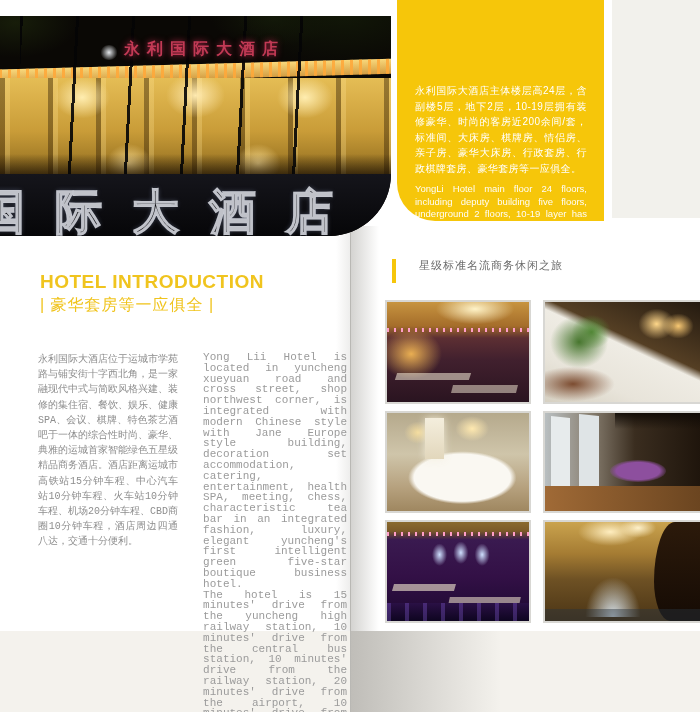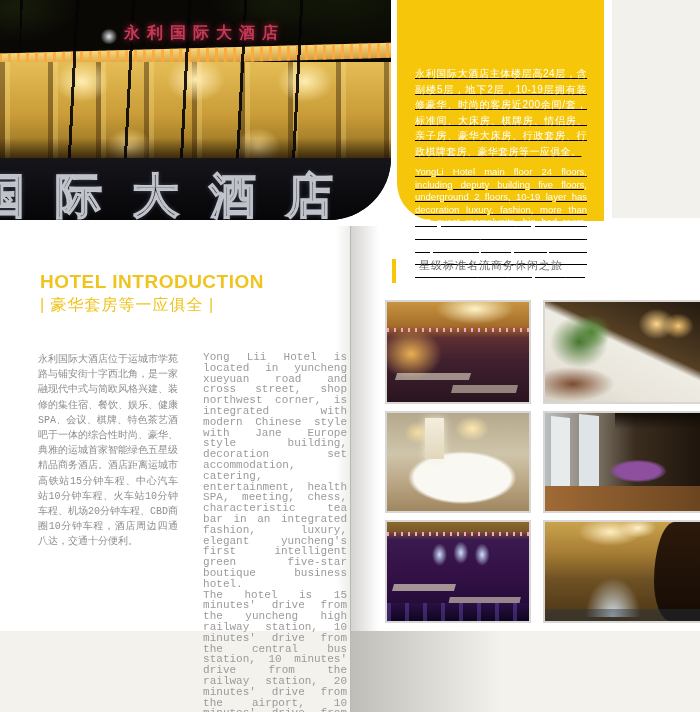--- a/index.html
+++ b/index.html
@@ -13,21 +13,21 @@
   .band-spine-shadow{position:absolute;left:351px;top:631px;width:150px;height:81px;
     background:linear-gradient(to right, rgba(148,146,141,0.55), rgba(148,146,141,0));}
   
   .spine-line{position:absolute;left:350px;top:226px;width:1px;height:486px;background:#b9b8b4;}
   .spine-grad{position:absolute;left:351px;top:226px;width:28px;height:405px;
     background:linear-gradient(to right, rgba(160,158,152,0.45), rgba(160,158,152,0));}
   .spine-grad-left{position:absolute;left:336px;top:226px;width:14px;height:405px;
     background:linear-gradient(to left, rgba(160,158,152,0.18), rgba(160,158,152,0));}
 
   
-  .facade{position:absolute;left:0;top:0;width:391px;height:220px;background:#0b0804;
+  .facade{position:absolute;left:0;top:16px;width:391px;height:220px;background:#0b0804;
     border-bottom-right-radius:62px;overflow:hidden;}
   .facade .sky{position:absolute;left:0;top:0;right:0;height:64px;
     background:
       radial-gradient(ellipse 90px 50px at 4% 10%, rgba(24,30,10,0.95), rgba(24,30,10,0) 70%),
       radial-gradient(ellipse 150px 70px at 88% 0%, rgba(18,24,8,0.95), rgba(18,24,8,0) 72%),
       radial-gradient(ellipse 90px 40px at 70% 4%, rgba(20,26,9,0.9), rgba(20,26,9,0) 70%),
       #0a0805;}
   .facade .emblem{position:absolute;left:100px;top:29px;width:18px;height:15px;border-radius:50%;
     background:radial-gradient(circle, rgba(240,244,248,0.95), rgba(240,244,248,0) 72%);}
   .facade .neon{position:absolute;left:124px;top:23px;font-size:16px;letter-spacing:7px;
@@ -54,21 +54,21 @@
   .facade .sign-band{position:absolute;left:0;top:158px;width:391px;height:62px;
     background:linear-gradient(180deg,#15151b,#060608);}
   .facade .sign-text{position:absolute;left:-22px;top:165px;font-size:47px;letter-spacing:30px;
     white-space:nowrap;color:#0d0d12;font-weight:bold;
     -webkit-text-stroke:1.4px rgba(232,234,242,0.82);
     text-shadow:0 0 5px rgba(190,205,255,0.35);}
 
   
   .yellow-block{position:absolute;left:397px;top:0;width:207px;height:221px;
     background:#f6c60a;border-bottom-left-radius:38px;box-sizing:border-box;
-    padding:66px 17px 0 18px;text-decoration:underline;}
+    padding:83px 17px 0 18px;}
   .yellow-block .cn{margin:0;color:#ffffff;font-size:10px;line-height:15.5px;
     text-align:justify;letter-spacing:0.4px;}
   .yellow-block .en{margin:7px 0 0 0;color:rgba(255,255,255,0.96);font-size:9.5px;
     line-height:12.6px;text-align:justify;}
 
   
   .topright-block{position:absolute;left:612px;top:0;width:88px;height:218px;background:#f2f1ec;}
 
   
   .intro-title{position:absolute;left:40px;top:271px;color:#f0c41e;}

